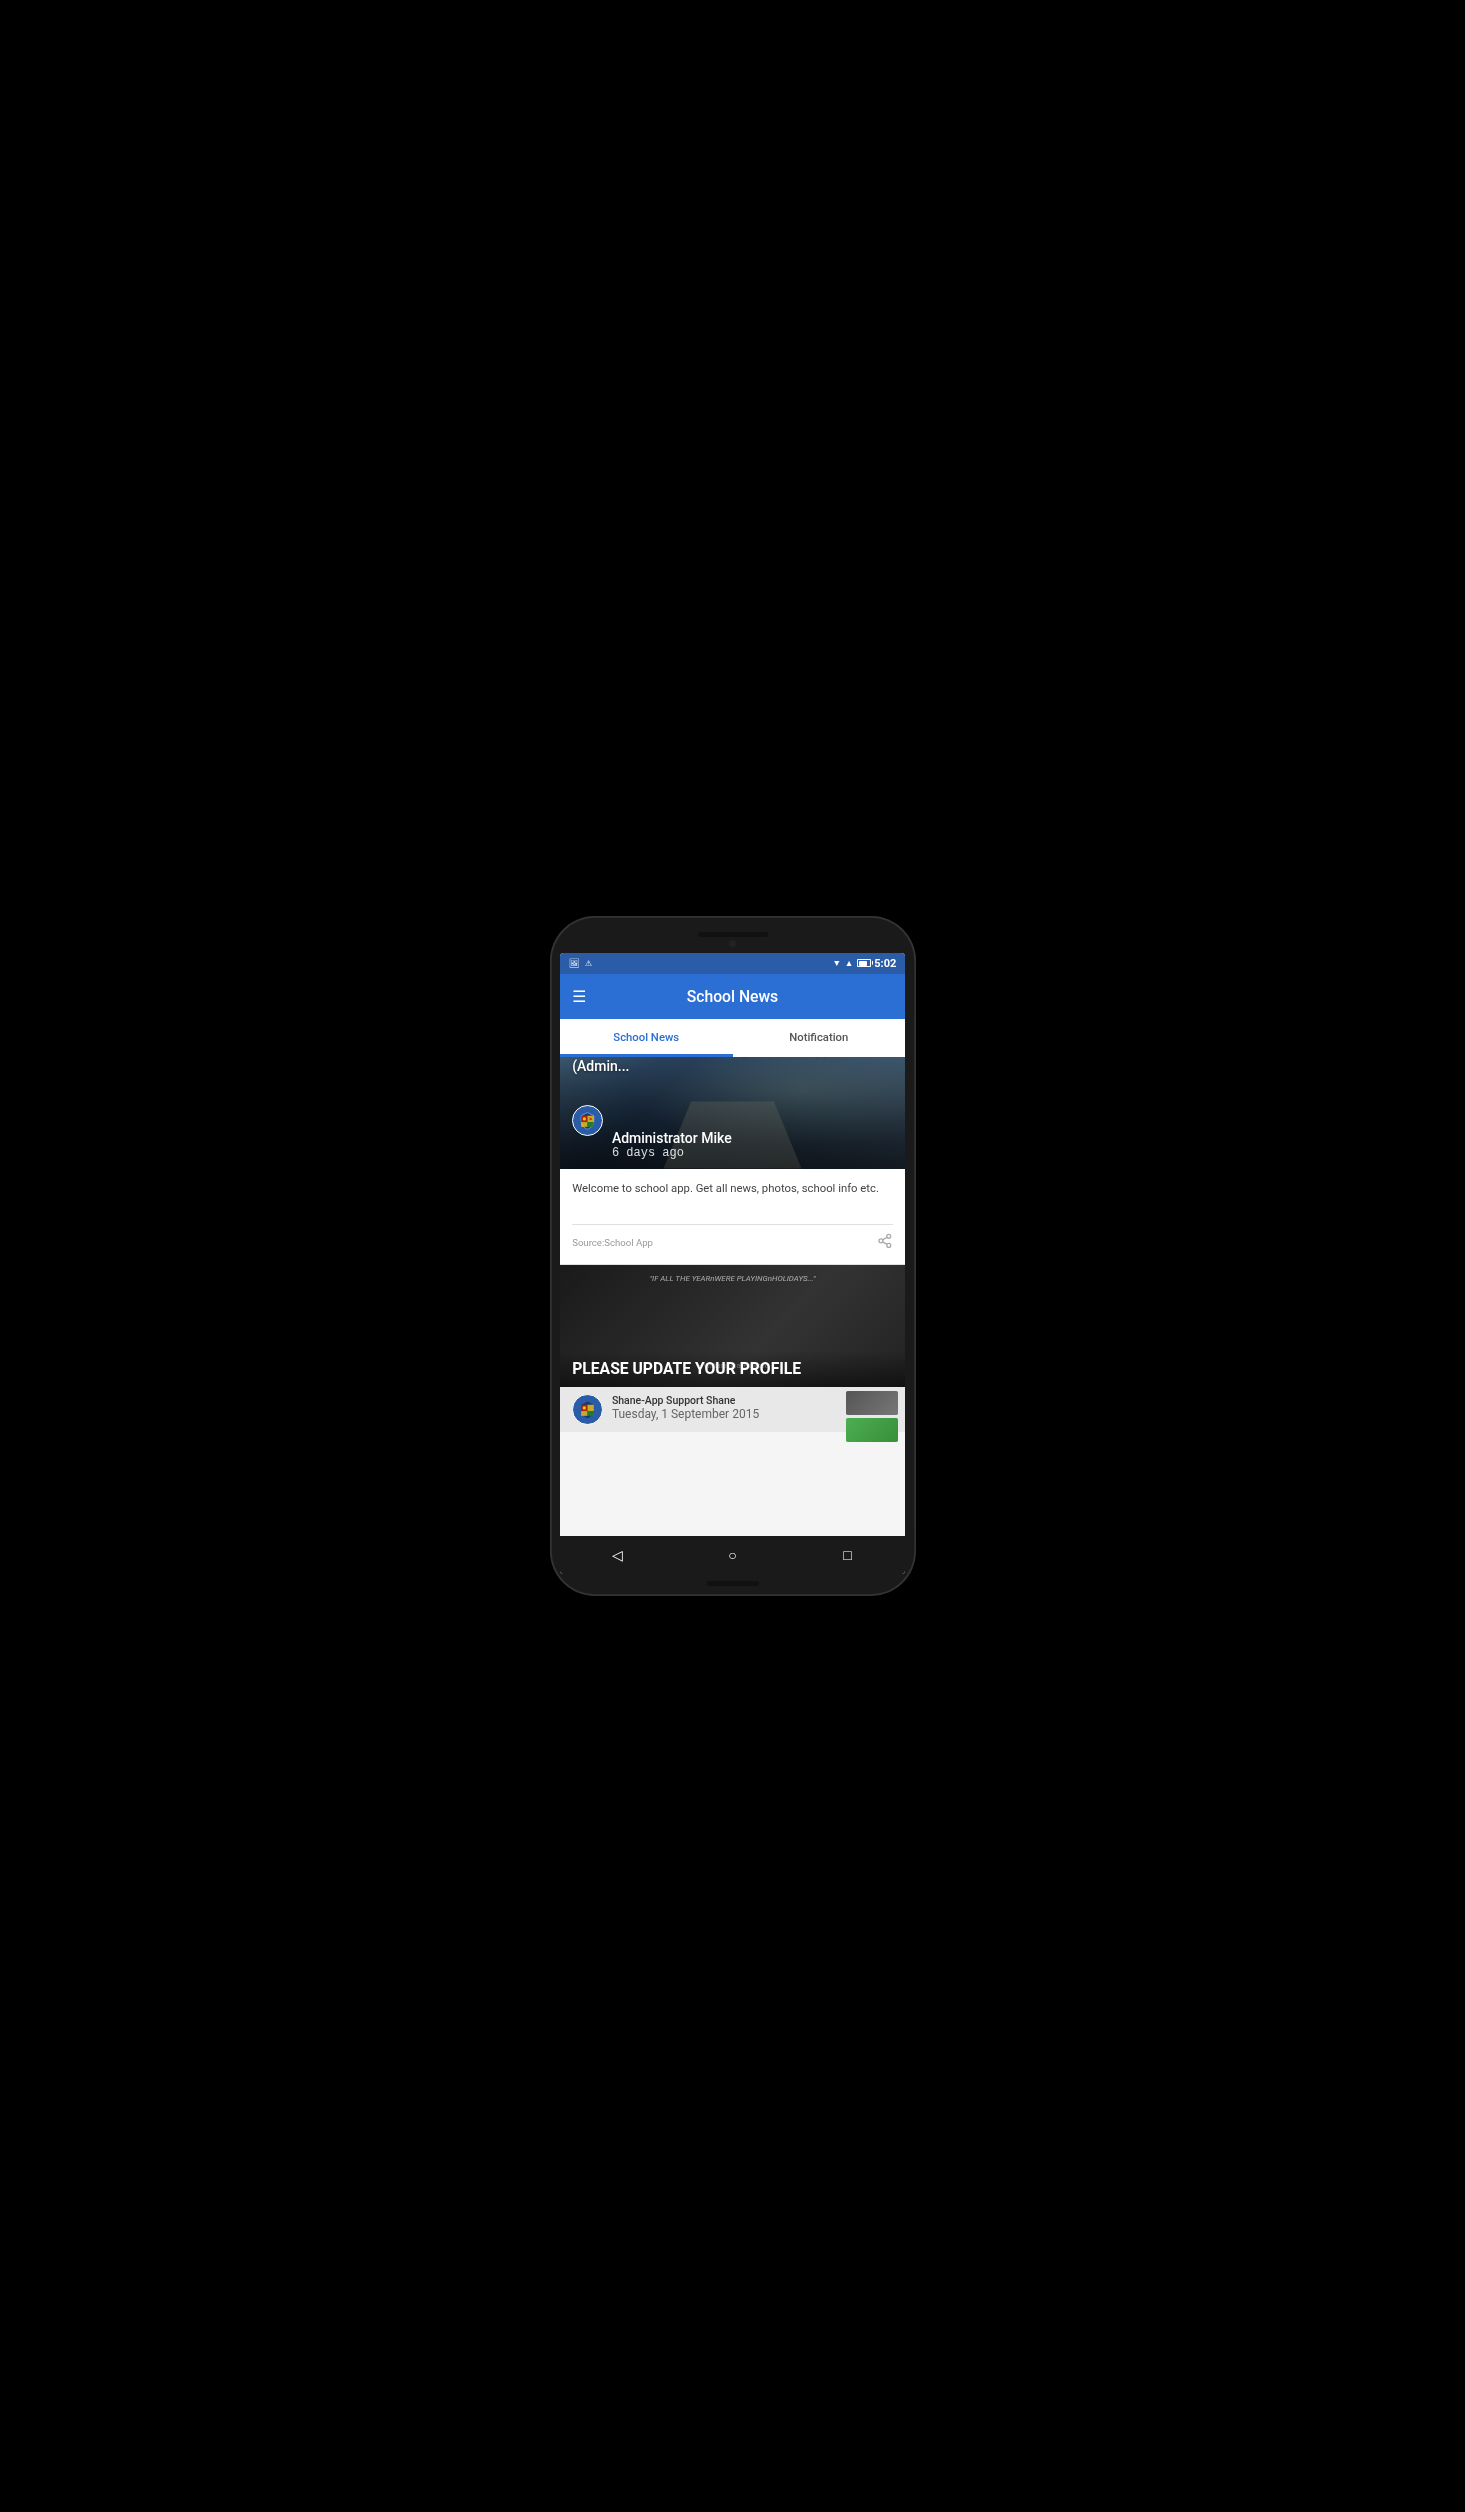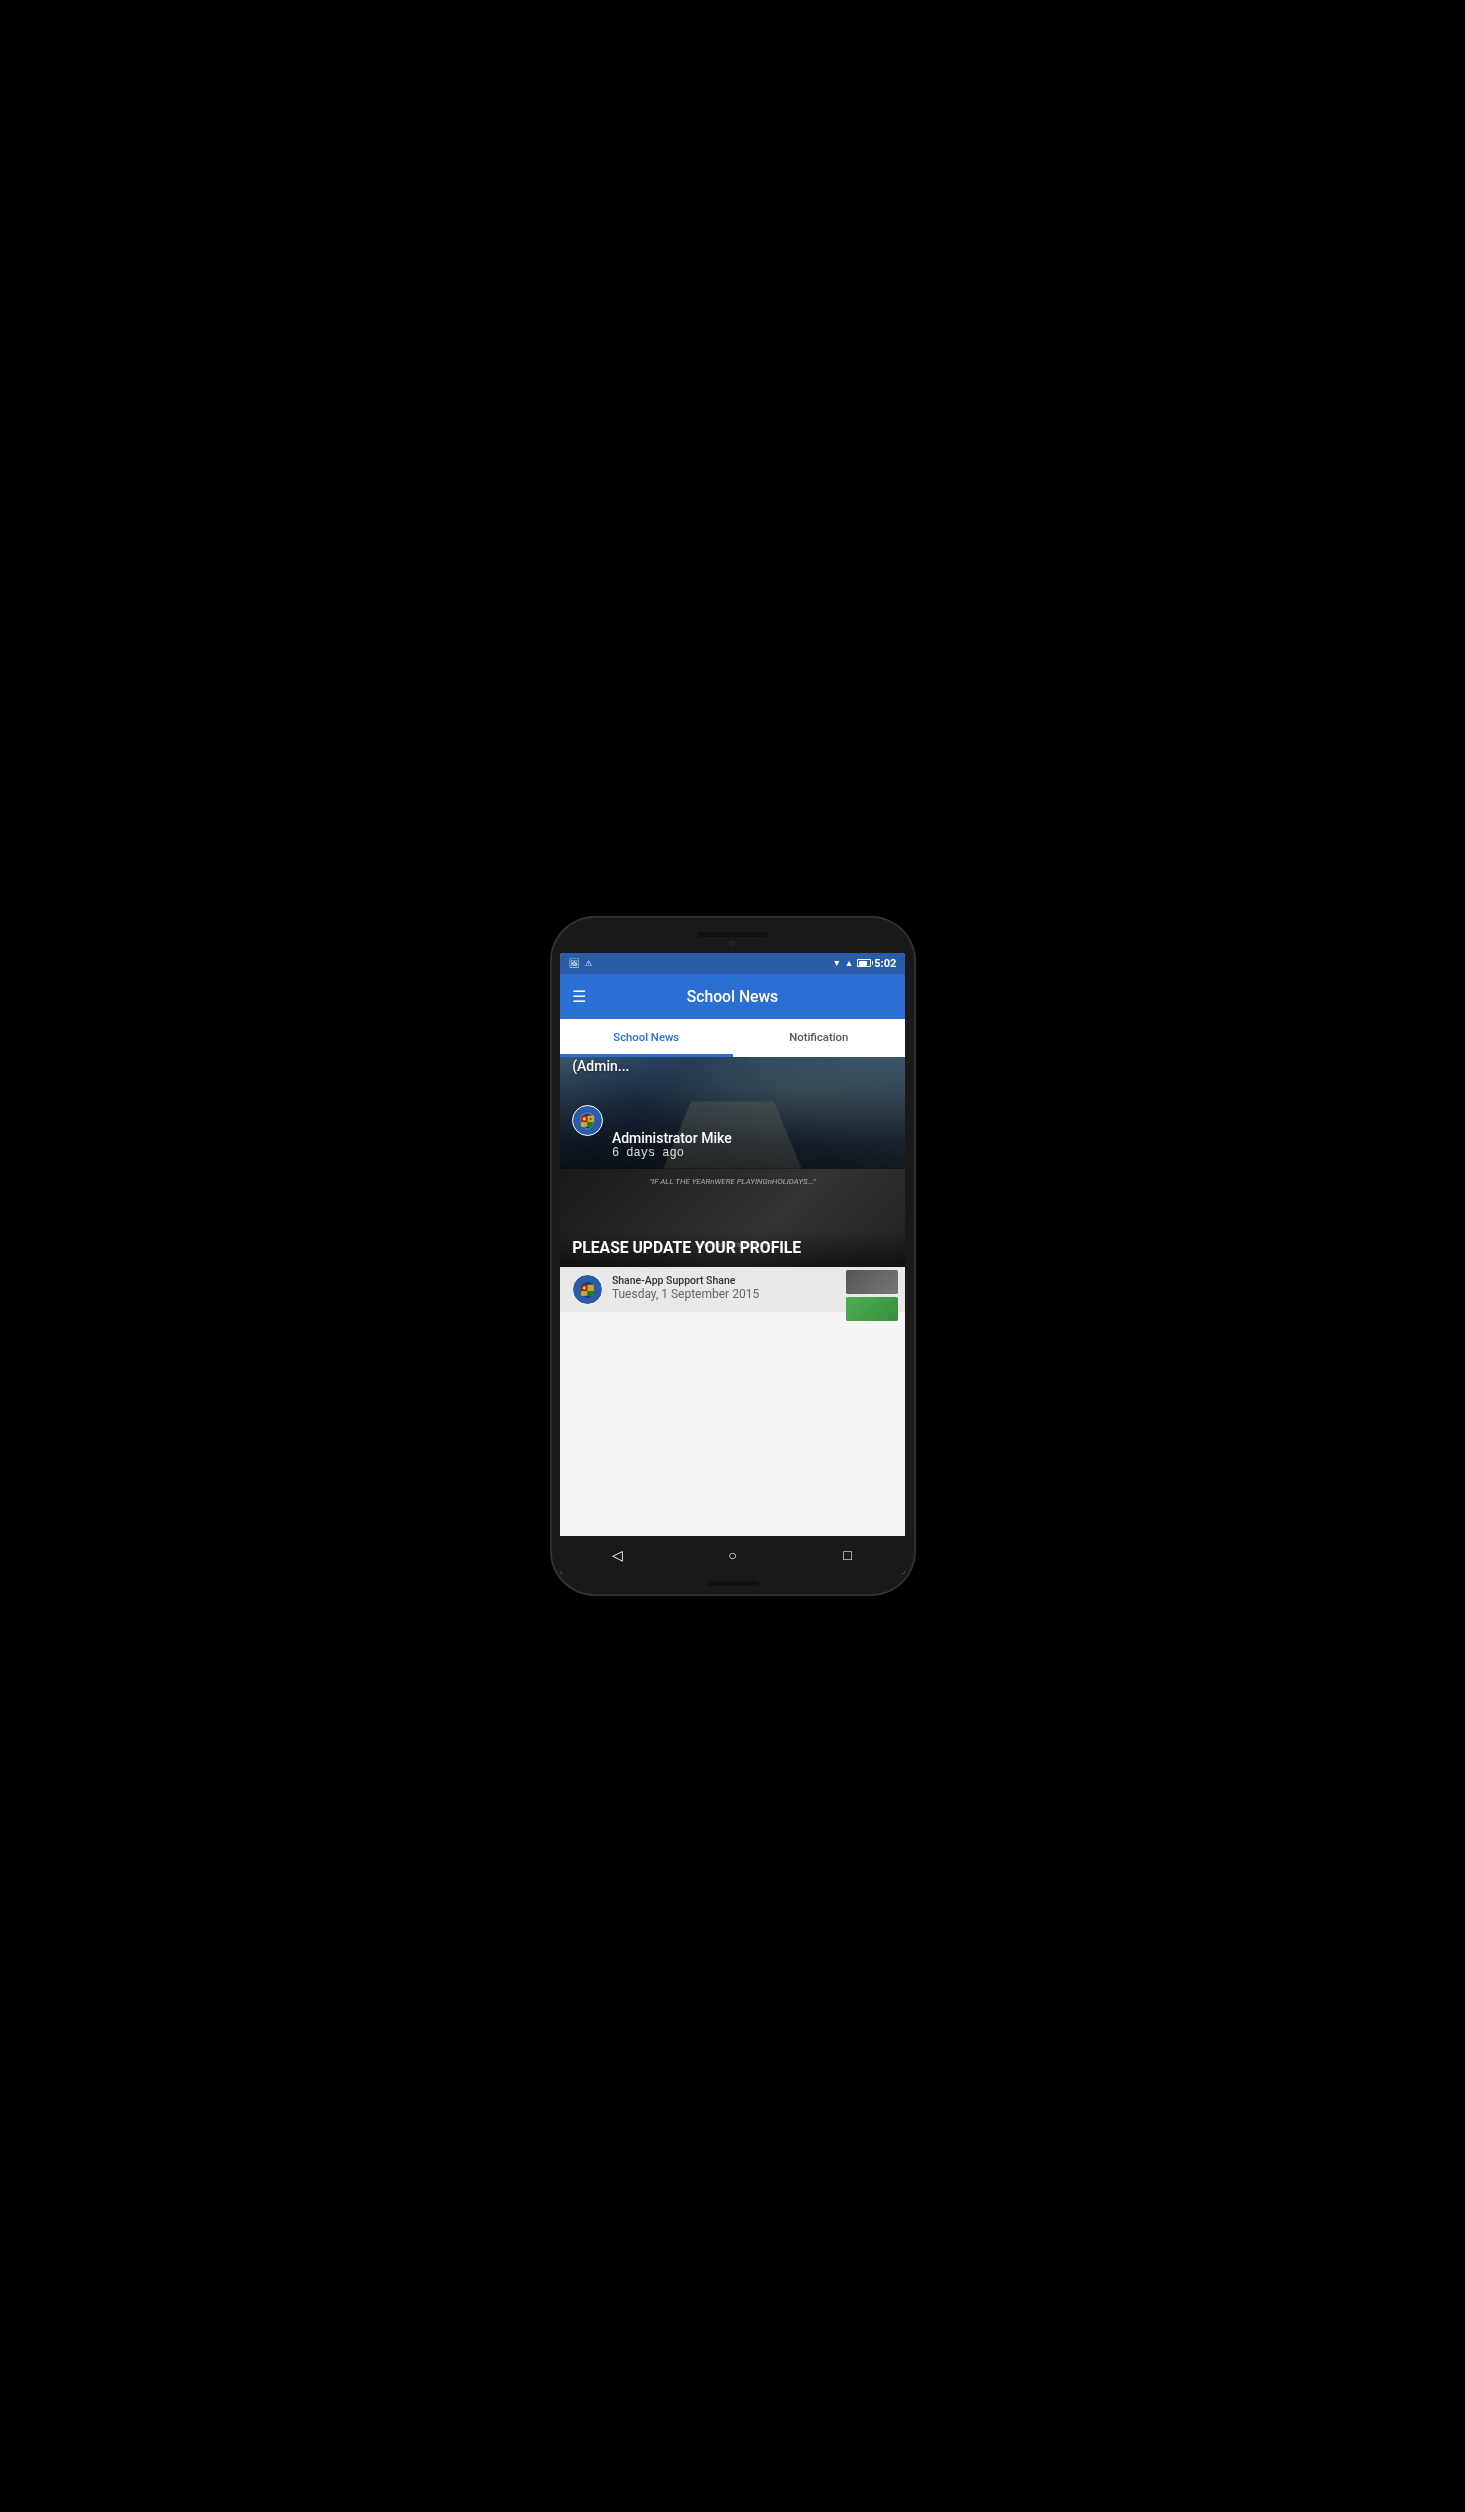--- a/index.html
+++ b/index.html
@@ -270,21 +270,21 @@
       cursor: pointer;
     }
 
     
     .news-card-2 {
       background: #e8e8e8;
       position: relative;
     }
 
     .news-card-2-hero {
-      height: 98px;
+      height: 122px;
       position: relative;
       overflow: hidden;
     }
 
     .news-card-2-bg {
       width: 100%;
       height: 100%;
       background: linear-gradient(135deg, #1a1a1a 0%, #2a2a2a 40%, #333 60%, #222 100%);
       display: flex;
       align-items: center;
@@ -508,20 +508,35 @@
               </svg>
             </div>
             <div class="author-info">
               <span class="author-name">Administrator Mike</span>
               <span class="author-time">6 days ago</span>
             </div>
           </div>
         </div>
       </div>
 
+      <div class="content-card">
+        <p class="content-text">Welcome to school app. Get all news, photos, school info etc.</p>
+        <div class="content-footer">
+          <span class="source-text">Source:School App</span>
+          <span class="share-icon">
+            <svg width="15.7" height="15.7" viewBox="0 0 24 24" fill="none" stroke="#aaa" stroke-width="2">
+              <circle cx="18" cy="5" r="3"></circle>
+              <circle cx="6" cy="12" r="3"></circle>
+              <circle cx="18" cy="19" r="3"></circle>
+              <line x1="8.59" y1="13.51" x2="15.42" y2="17.49"></line>
+              <line x1="15.41" y1="6.51" x2="8.59" y2="10.49"></line>
+            </svg>
+          </span>
+        </div>
+      </div>
 
       <div class="news-card-2">
         <div class="news-card-2-hero">
           <div class="news-card-2-bg"></div>
           <div class="card2-title">PLEASE UPDATE YOUR PROFILE</div>
         </div>
         <div class="card2-footer">
           <div class="avatar">
             <svg class="shield-svg" viewBox="0 0 24 24" fill="none">
               <path d="M12 2L4 6v6c0 5 3.5 9.7 8 11 4.5-1.3 8-6 8-11V6L12 2z" fill="#1a3a6b"></path>

